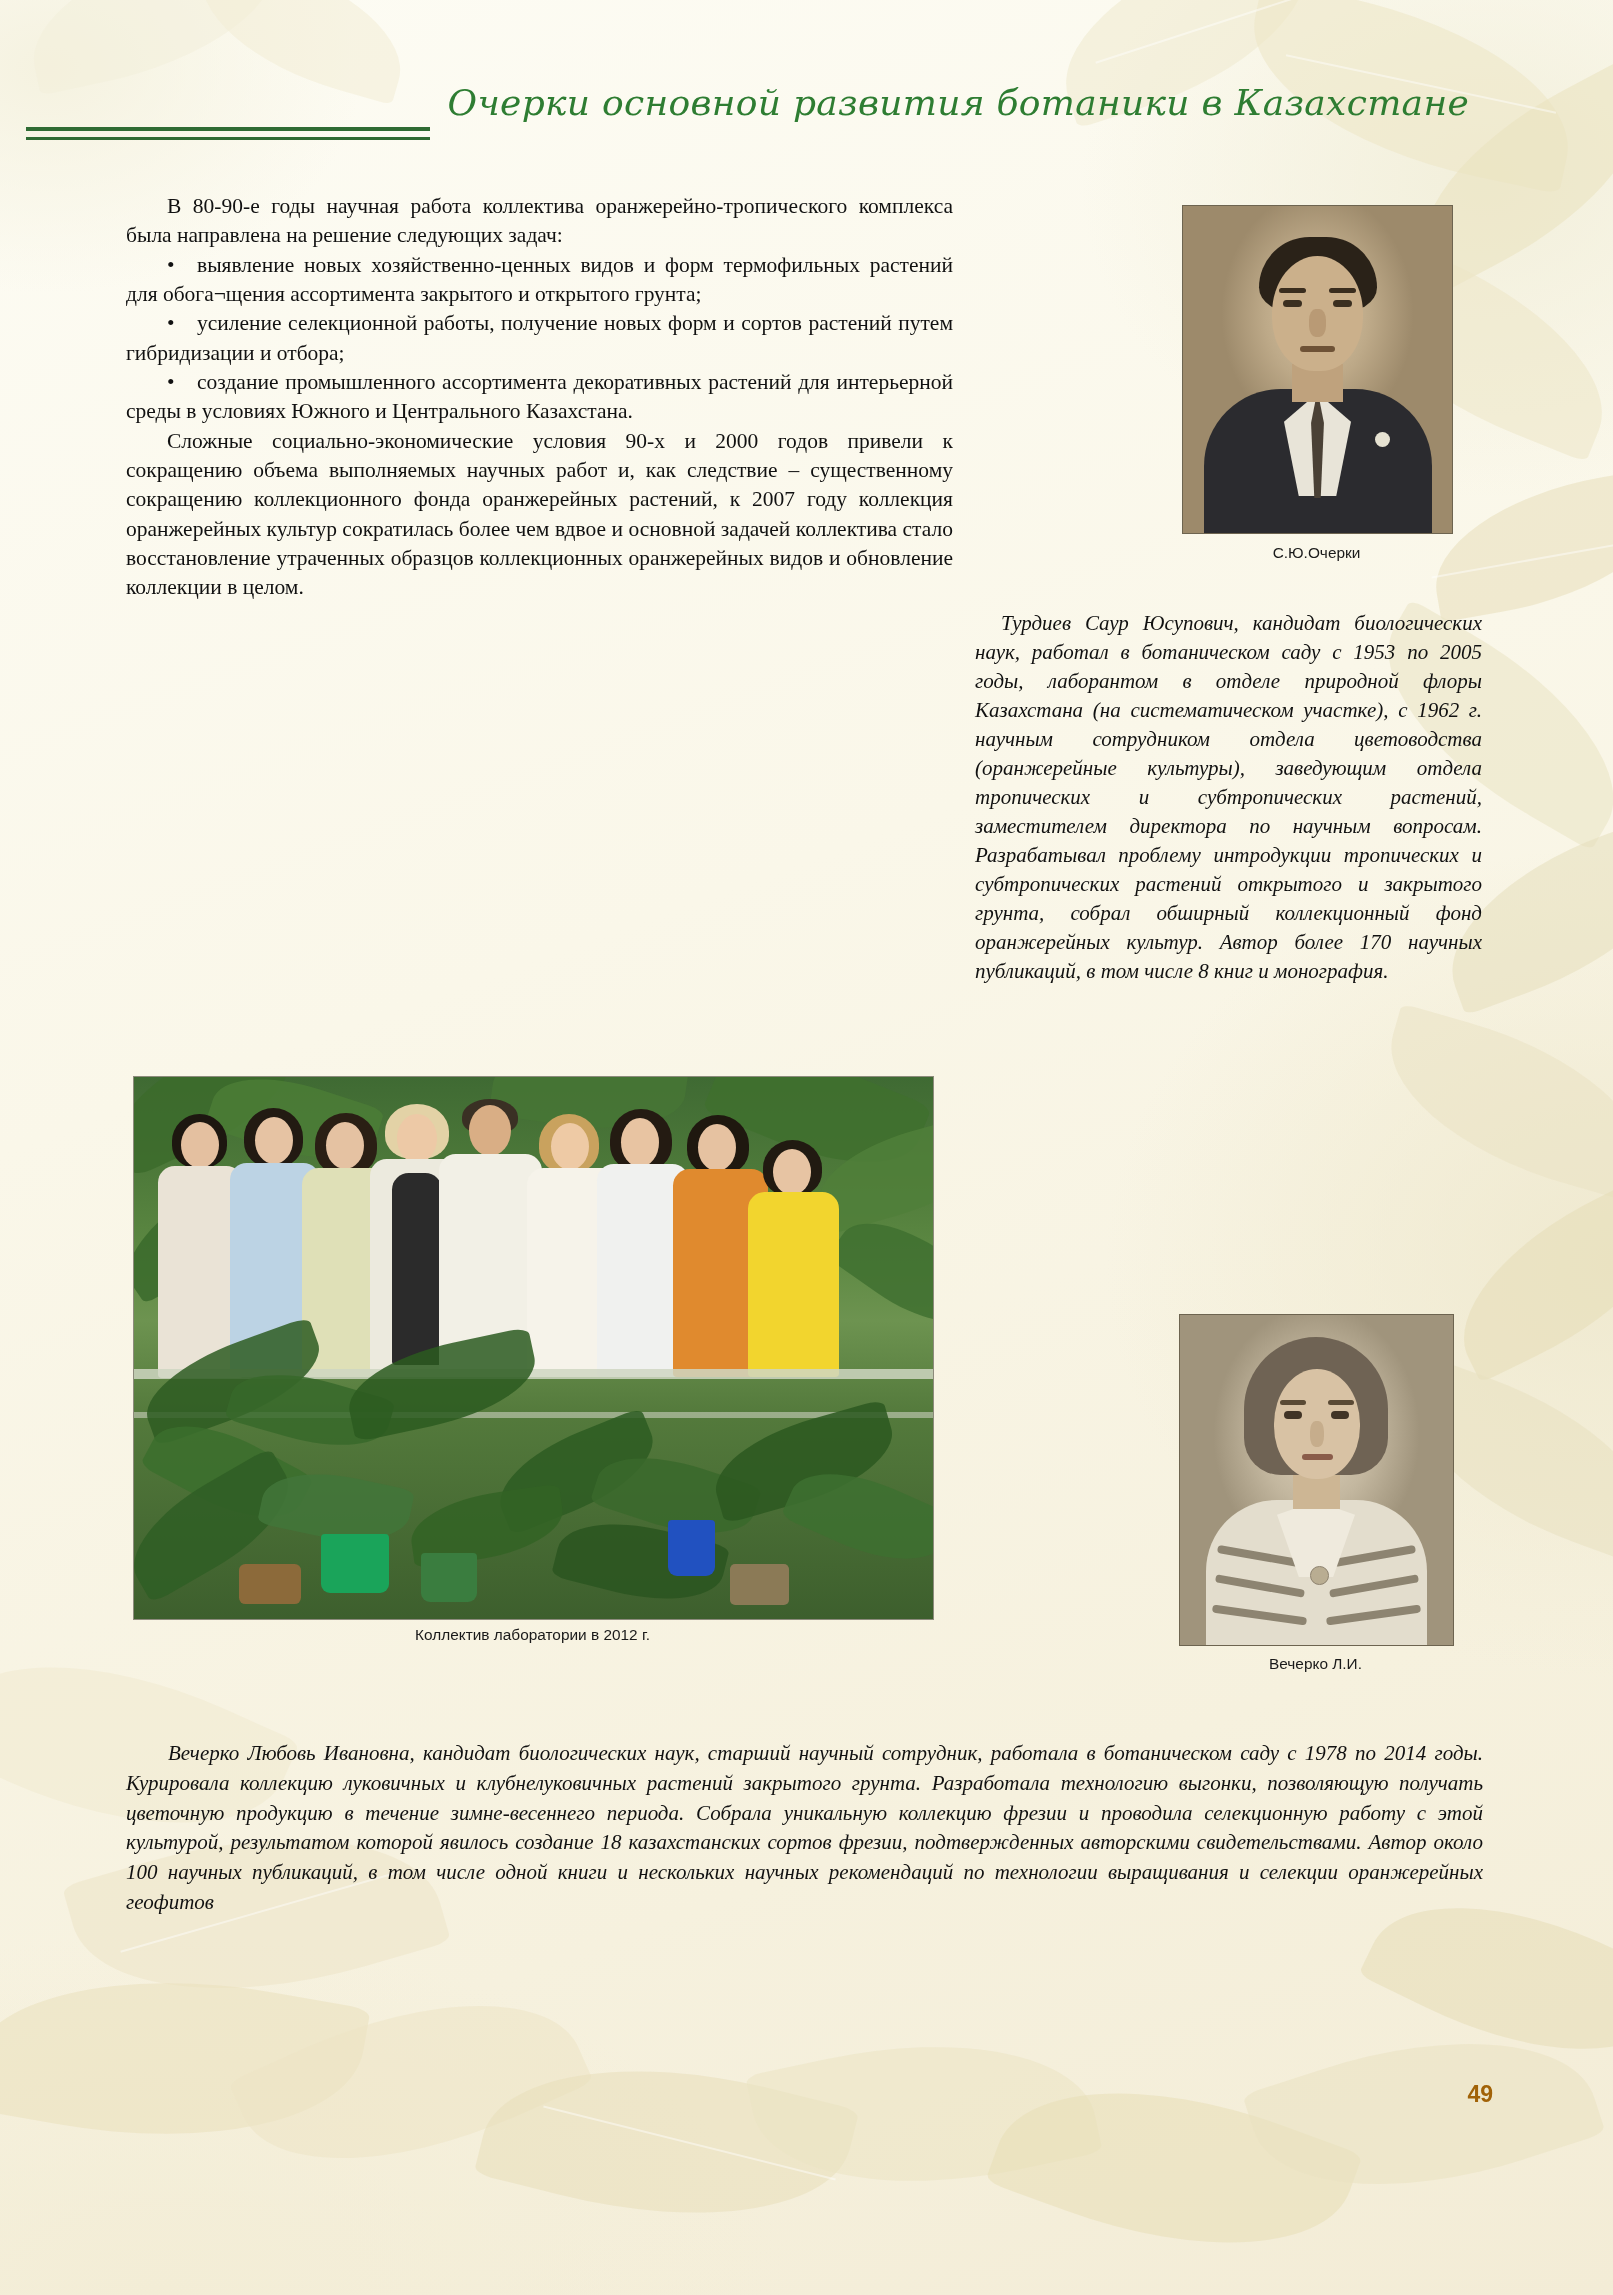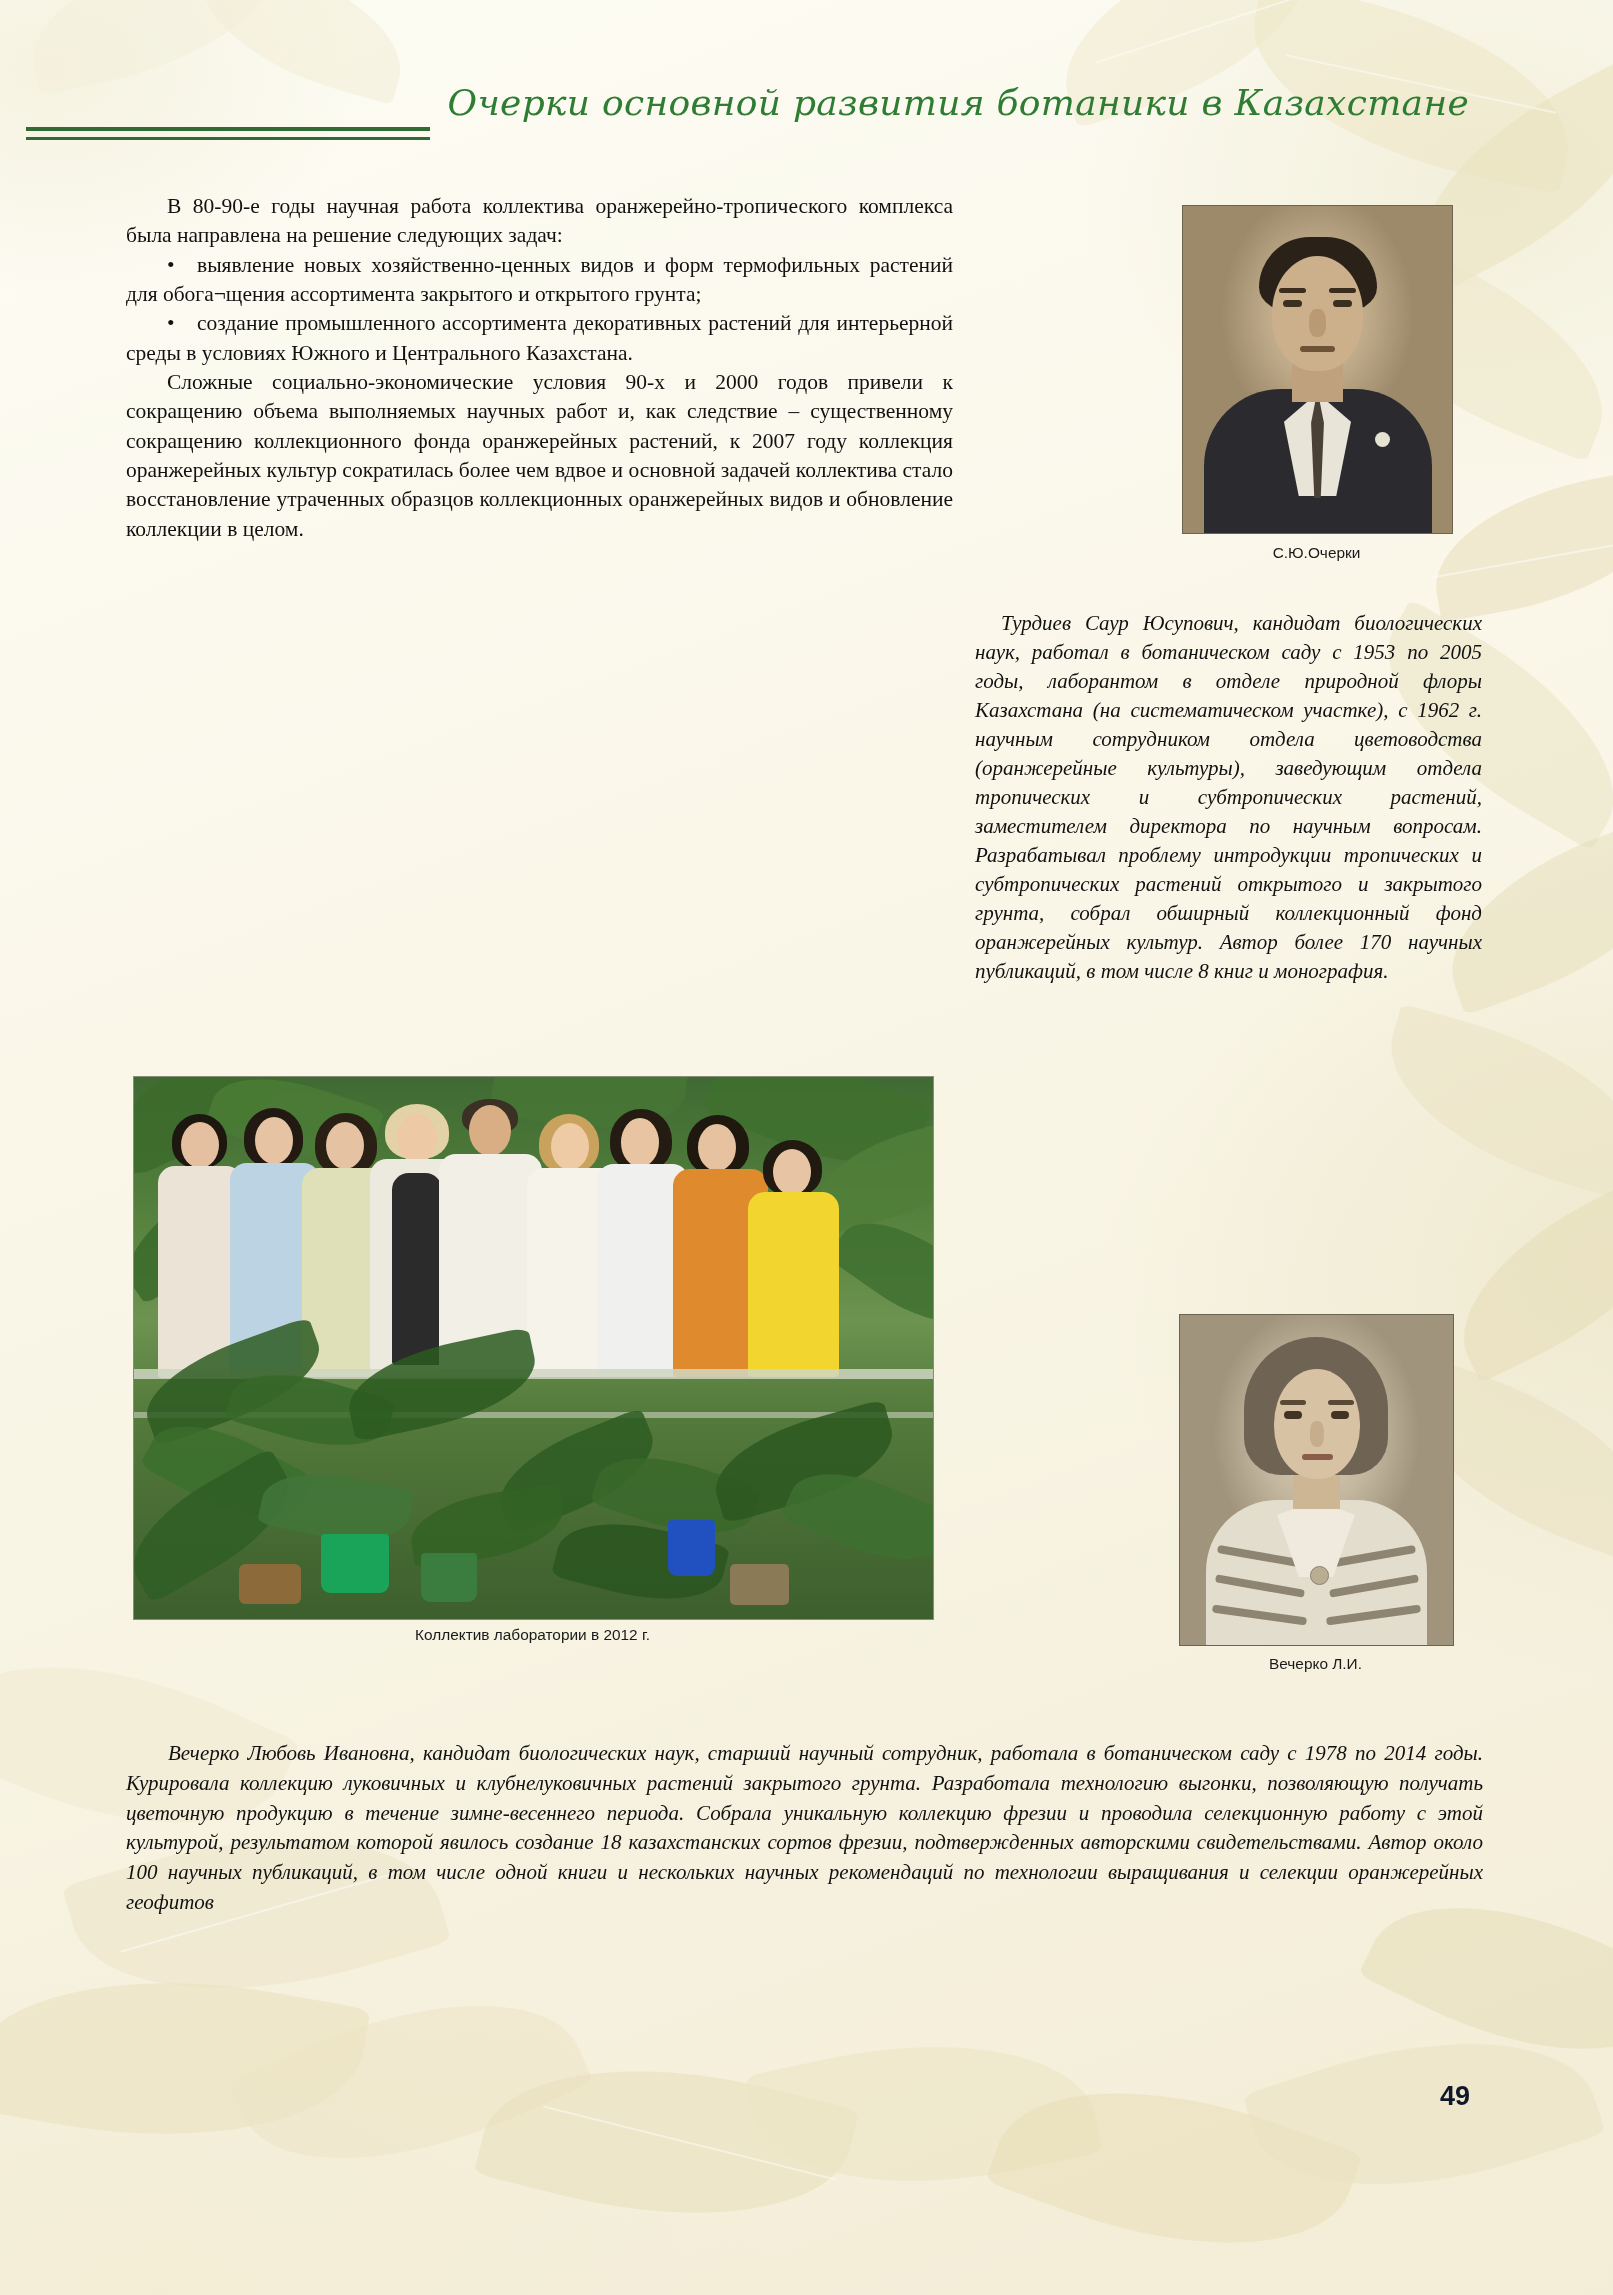--- a/index.html
+++ b/index.html
@@ -276,26 +276,26 @@
     line-height: 1.42;
     font-style: italic;
     color: #111;
     text-align: justify;
   }
   .bottom-col p { margin: 0; text-indent: 42px; }
 
   
   .page-number {
     position: absolute;
-    right: 144px;
+    right: 121px;
     top: 2081px;
     font-family: "Liberation Sans", sans-serif;
     font-weight: bold;
-    font-size: 27px;
-    color: #0f172a;
+    font-size: 23px;
+    color: #a16207;
   }
 </style>
 </head>
 <body>
 
 <div class="bg-base"></div>
 
 <div>
   <div class="leaf" style="left:1052px; top:-38px; width:269px; height:128px; background:#efe9cd; transform:rotate(-18deg);"></div>
   <div class="leaf v" style="left:1244px; top:13px; width:334px; height:148px; background:#ece5c5; transform:rotate(12deg);"></div>
@@ -328,20 +328,21 @@
   <div class="vein" style="left:539px; top:2142px; width:301px; height:1.9px; transform:rotate(14deg);"></div>
 </div>
 
 <div class="header-rule r1"></div>
 <div class="header-rule r2"></div>
 <div class="header-title">Очерки основной развития ботаники в Казахстане</div>
 
 <div class="left-col">
   <p>В 80-90-е годы научная работа коллектива оранжерейно-тропического комплекса была направлена на решение следующих задач:</p>
   <p class="bullet"><span class="b">•</span><span>выявление новых хозяйственно-ценных видов и форм термофильных растений для обога¬щения ассортимента закрытого и открытого грунта;</span></p>
+  <p class="bullet"><span class="b">•</span><span>усиление селекционной работы, получение новых форм и сортов растений путем гибридизации и отбора;</span></p>
   <p class="bullet"><span class="b">•</span><span>создание промышленного ассортимента декоративных растений для интерьерной среды в условиях Южного и Центрального Казахстана.</span></p>
   <p>Сложные социально-экономические условия 90-х и 2000 годов привели к сокращению объема выполняемых научных работ и, как следствие – существенному сокращению коллекционного фонда оранжерейных растений, к 2007 году коллекция оранжерейных культур сократилась более чем вдвое и основной задачей коллектива стало восстановление утраченных образцов коллекционных оранжерейных видов и обновление коллекции в целом.</p>
 </div>
 
 <div class="photo photo-frame-thin" id="portrait-turdiev">
   <div class="sepia1"></div>
   <div class="p1-shoulders"></div>
   <div class="p1-shirt"></div>
   <div class="p1-tie"></div>
   <div class="p1-neck"></div>

